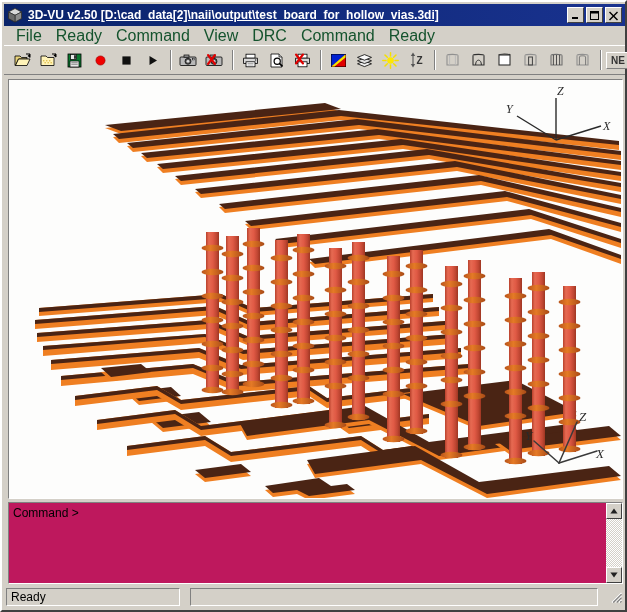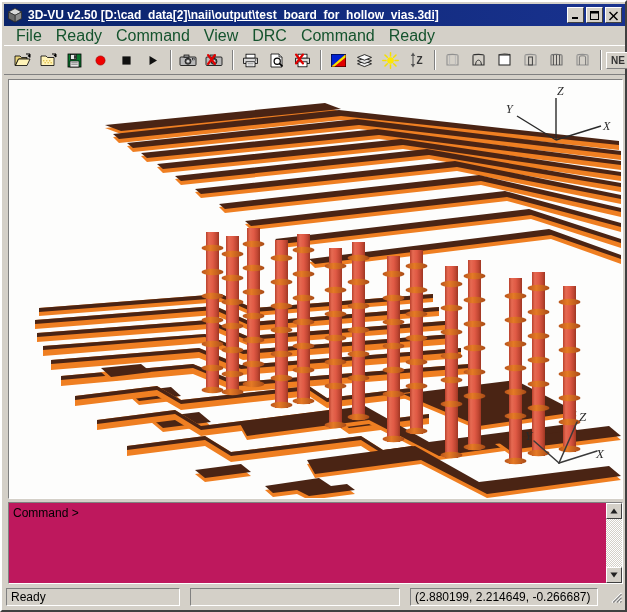--- a/index.html
+++ b/index.html
@@ -740,21 +740,20 @@
         <svg width="8" height="6" viewBox="0 0 8 6">
             <polygon points="0.4,0.6 7.6,0.6 4,5.4" fill="#222"></polygon>
           </svg>
       </div>
     </div>
   </div>
 
   <div class="status-bar">
     <div class="status-panel sp-ready">Ready</div>
     <div class="status-panel sp-mid"></div>
-    <div class="status-panel sp-coords">(2.880199, 2.214649, -0.266687)</div>
     <div class="grip">
       <svg width="14" height="14" viewBox="0 0 14 14">
         <g stroke="#ffffff" stroke-width="1.2">
           <line x1="12.5" y1="3" x2="3" y2="12.5"></line>
           <line x1="12.5" y1="6.5" x2="6.5" y2="12.5"></line>
           <line x1="12.5" y1="10" x2="10" y2="12.5"></line>
         </g>
         <g stroke="#808080" stroke-width="1.2">
           <line x1="12.5" y1="4.2" x2="4.2" y2="12.5"></line>
           <line x1="12.5" y1="7.7" x2="7.7" y2="12.5"></line>

